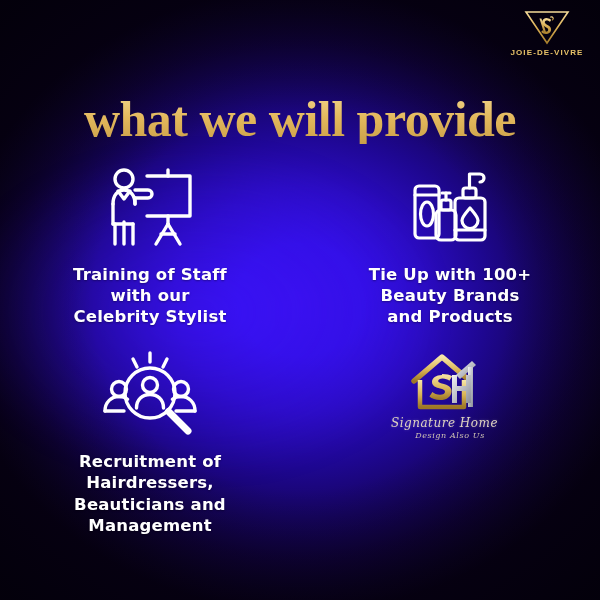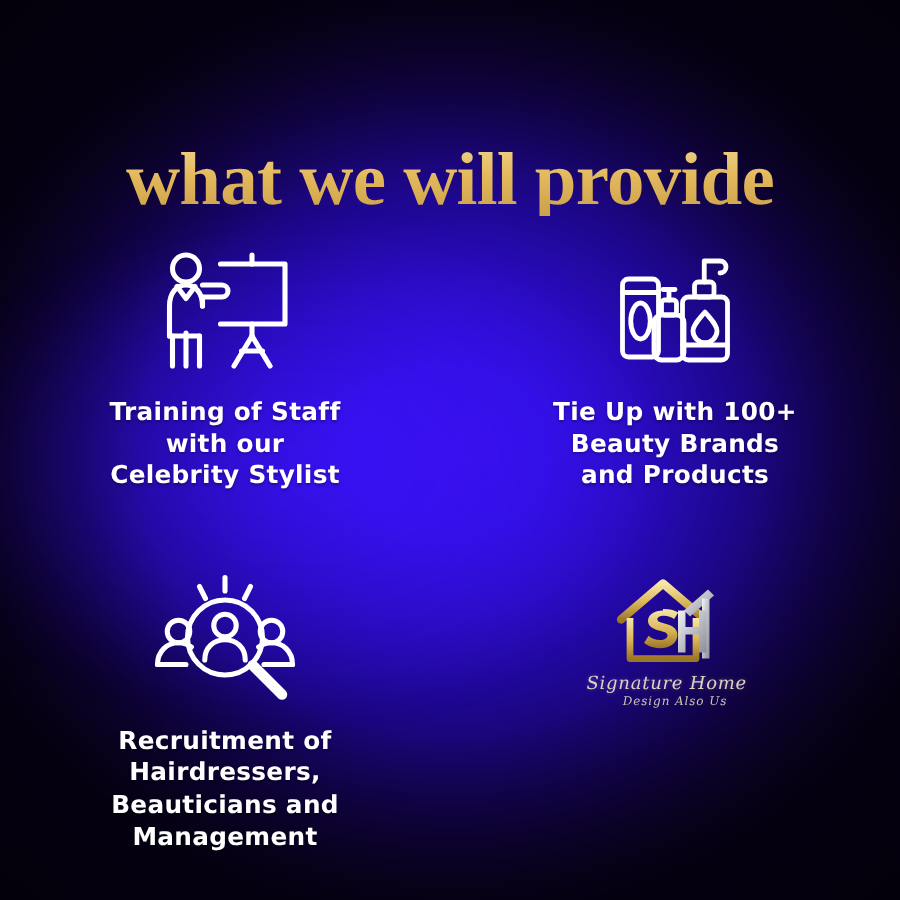--- a/index.html
+++ b/index.html
@@ -74,21 +74,21 @@
   }
 
   
   .grid {
     position:absolute;
     left:0; top:160px;
     width:600px;
     display:grid;
     grid-template-columns:1fr 1fr;
     grid-template-rows:auto auto;
-    row-gap:52px;
+    row-gap:20px;
     z-index:4;
   }
   .cell {
     display:flex;
     flex-direction:column;
     align-items:center;
     padding:0 18px;
   }
   .cell-icon {
     height:92px;
@@ -140,20 +140,36 @@
     line-height:1;
   }
 </style>
 </head>
 <body>
 
 <div class="canvas">
   <div class="glow"></div>
   <div class="vignette"></div>
 
+  <div class="logo">
+    <svg class="logo-mark" width="48" height="38" viewBox="0 0 48 38">
+      <defs>
+        <linearGradient id="gold" x1="0" y1="0" x2="0" y2="1">
+          <stop offset="0%" stop-color="#f5dc9a"></stop>
+          <stop offset="50%" stop-color="#dbb055"></stop>
+          <stop offset="100%" stop-color="#a87f2c"></stop>
+        </linearGradient>
+      </defs>
+      <path d="M3 4 L45 4 L24 35 Z" fill="none" stroke="url(#gold)" stroke-width="1.6"></path>
+      <path d="M24 10 c-3 0 -5 2 -5 4.6 c0 2.2 1.5 3.4 3.4 4.4 c1.9 1 2.8 1.6 2.8 2.8 c0 1.2 -1 2 -2.4 2 c-1.5 0 -2.6 -.7 -3.3 -1.6 l-1.3 1.9 c1 1.2 2.7 2 4.6 2 c3.1 0 5.3 -1.9 5.3 -4.6 c0 -2.3 -1.5 -3.5 -3.6 -4.6 c-1.8 -1 -2.7 -1.5 -2.7 -2.6 c0 -1 .8 -1.7 2.1 -1.7 c1.3 0 2.3 .6 3 1.4 l1.3 -1.9 c-.9 -1.1 -2.3 -1.8 -3.9 -1.8 Z" fill="url(#gold)"></path>
+      <path d="M16.5 10.5 L21 25 L23 24 L18.4 10.5 Z" fill="url(#gold)" opacity=".95"></path>
+      <path d="M27.2 9.2 c1.1 -.6 2.3 -.4 2.8 .5 c.5 .9 .1 2 -1 2.6" fill="none" stroke="url(#gold)" stroke-width="1.2"></path>
+    </svg>
+    <span class="logo-word">JOIE-DE-VIVRE</span>
+  </div>
 
   <h1 class="title">what we will provide</h1>
 
   <div class="grid">
 
     <div class="cell">
       <div class="cell-icon">
         <svg width="96" height="84" viewBox="0 0 96 84" fill="none" stroke="#ffffff" stroke-width="3.4" stroke-linecap="round" stroke-linejoin="round">
 
           <path d="M45 12 H88 V52 H45"></path>

